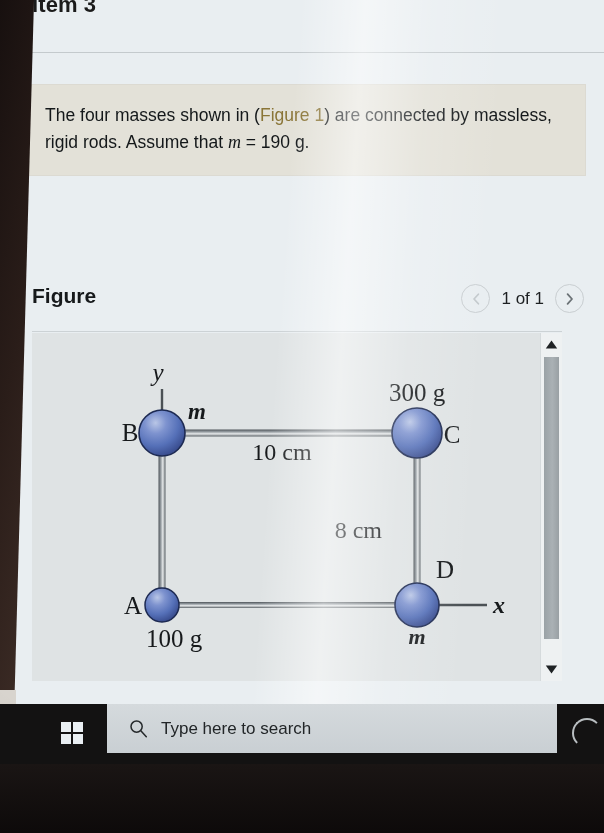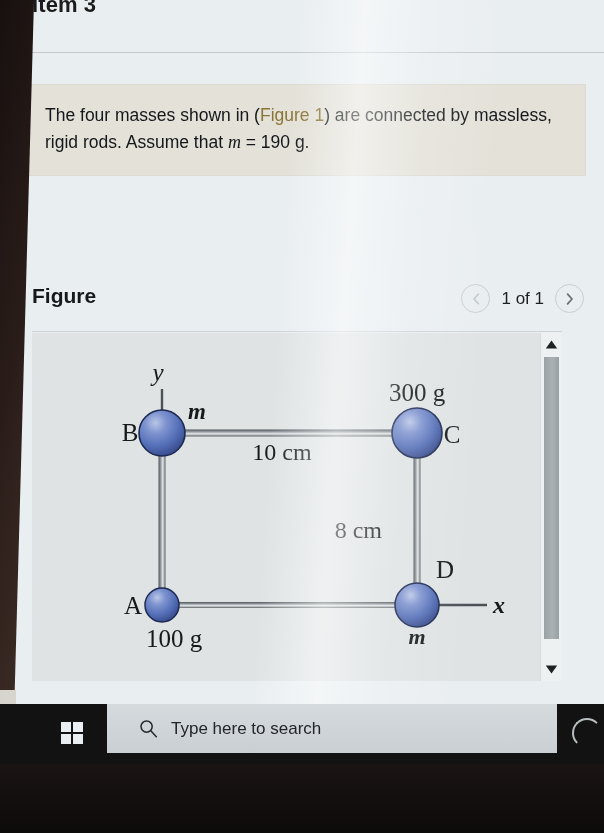--- a/index.html
+++ b/index.html
@@ -238,21 +238,21 @@
   }
   .search-box {
     position: absolute;
     left: 107px; top: 0;
     width: 450px;
     height: 49px;
     background: linear-gradient(180deg, #d5dadd 0%, #c9cfd3 100%);
     display: flex;
     align-items: center;
     gap: 13px;
-    padding: 0 14px 0 32px;
+    padding: 0 14px 0 22px;
   }
   .search-placeholder {
     font-size: 17px;
     color: #222628;
   }
   .cortana-ring {
     position: absolute;
     right: 2px; top: 14px;
     width: 30px; height: 30px;
     border-radius: 50%;

